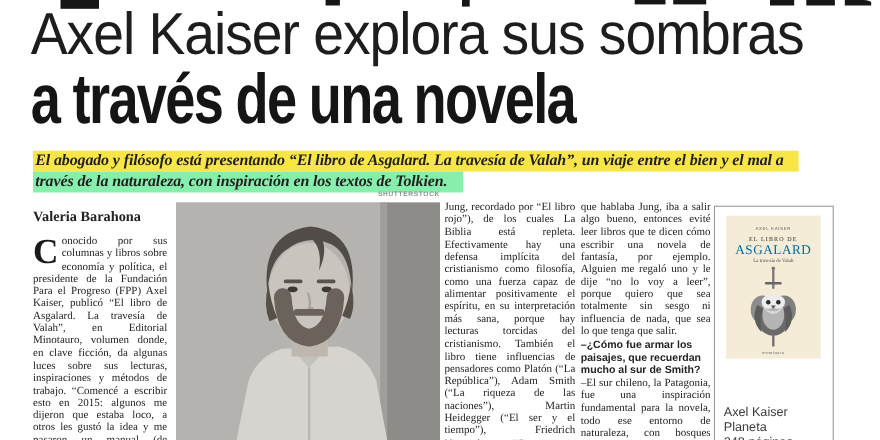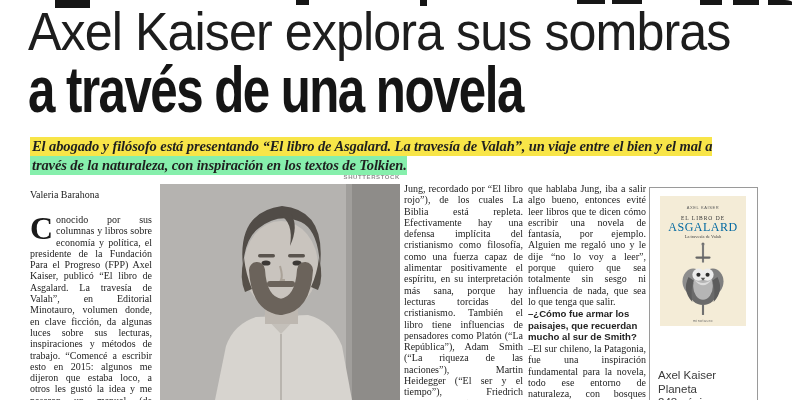--- a/index.html
+++ b/index.html
@@ -10,23 +10,23 @@
   .hl1{position:absolute;left:28px;top:2px;height:58px;line-height:58px;white-space:nowrap;
        font-family:"Liberation Sans",sans-serif;font-weight:400;font-size:54px;color:#1d1d1d;
        letter-spacing:-1px;transform:scaleX(.93);transform-origin:0 0;}
   .hl2{position:absolute;left:28px;top:56px;height:68px;line-height:68px;white-space:nowrap;
        font-family:"Liberation Sans",sans-serif;font-weight:700;font-size:64px;color:#151515;
        letter-spacing:-2px;transform:scaleX(.77);transform-origin:0 0;}
   
   .subhead{position:absolute;left:30px;top:137px;font-style:italic;font-weight:700;
            font-size:14.5px;line-height:18.5px;color:#1f1f1f;letter-spacing:-.1px;}
   .subline{display:block;white-space:nowrap;}
-  .hlight{padding:1px 0 2px 2px;font-family:Liberation Serif, serif;}
+  .hlight{padding:1px 14px 2px 2px;font-family:Liberation Serif, serif;}
   
-  .byline{position:absolute;left:30px;top:189px;font-weight:400;font-size:10px;color:#222;}
+  .byline{position:absolute;left:30px;top:189px;font-weight:700;font-size:13px;color:#222;}
   
   .col{position:absolute;font-size:10px;line-height:11.3px;text-align:justify;color:#232323;overflow:hidden;}
   .col1{left:30px;top:214px;width:122px;height:186px;}
   .col2{left:404px;top:183px;width:119px;height:217px;}
   .col3{left:528px;top:183px;width:118px;height:217px;}
   .dropcap{float:left;font-size:32px;line-height:26px;font-weight:700;color:#1a1a1a;
            padding:1px 3px 0 0;font-family:"Liberation Serif",serif;}
   .question{font-family:"Liberation Sans",sans-serif;font-weight:700;font-size:9.6px;
             line-height:11.3px;text-align:left;margin:1px 0;}
   

